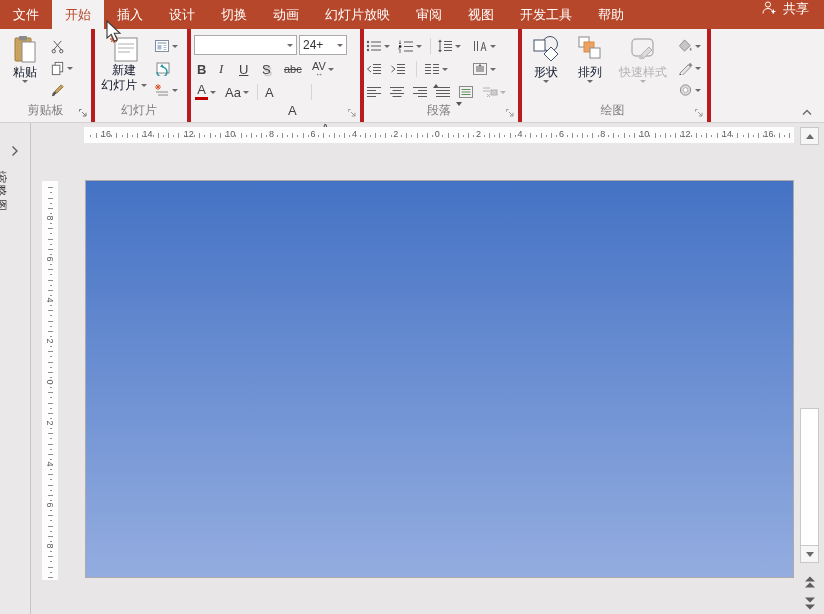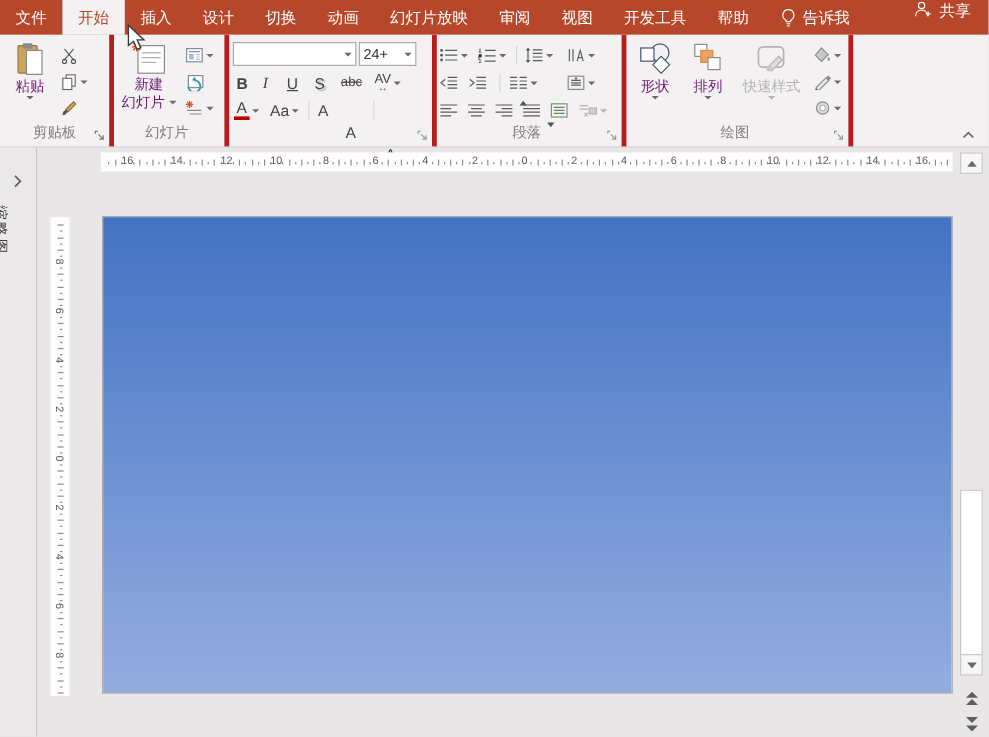--- a/index.html
+++ b/index.html
@@ -15,21 +15,21 @@
   .tab.selected{background:#f3f1f1;color:#b7472a;}
   .share-btn{margin-left:auto;display:flex;gap:6px;padding:0 15px;}
 
   
   .ribbon{position:absolute;top:29px;left:0;right:0;height:93px;background:#f3f1f1;
     border-bottom:1px solid #d4d1d2;font-size:12px;color:#444;}
   .group{position:absolute;top:0;bottom:0;border-right:4px solid #b91c1c;}
   .glabel{position:absolute;bottom:3px;left:0;right:0;text-align:center;font-size:12px;color:#807d7e;}
   .launcher{position:absolute;bottom:4px;right:3px;width:10px;height:10px;}
   .bigbtn{position:absolute;display:flex;flex-direction:column;align-items:center;gap:1px;
-    font-size:12px;color:#701a75;line-height:14px;text-align:center;}
+    font-size:12px;color:#0f172a;line-height:14px;text-align:center;}
   .caret{width:0;height:0;border-left:3px solid transparent;border-right:3px solid transparent;
     border-top:3.5px solid #6e6a6b;display:inline-block;vertical-align:middle;}
   .mini{position:absolute;display:flex;align-items:center;gap:2px;height:18px;}
   .vsep{position:absolute;width:1px;background:#d8d5d6;}
   .combo{position:absolute;height:18px;background:#fff;border:1px solid #ababab;
     display:flex;align-items:center;}
   .combo input{border:none;outline:none;flex:1;min-width:0;height:14px;font-size:12px;
     font-family:"Liberation Sans",sans-serif;background:transparent;padding:0 3px;color:#333;}
   .combo .caret{margin-right:3px;}
   .g-clip{left:0;width:91px}.g-slides{left:91px;width:96px}.g-font{left:187px;width:173px}
@@ -122,27 +122,20 @@
         <span>审阅</span>
       </div>
       <div class="tab">
         <span>视图</span>
       </div>
       <div class="tab">
         <span>开发工具</span>
       </div>
       <div class="tab">
         <span>帮助</span>
-      </div>
-      <div class="tab">
-        <svg width="14" height="16" viewBox="0 0 14 16">
-          <path d="M7 1 a4.6 4.6 0 0 0 -2.6 8.4 c.5 .4 .9 1 .9 1.6 h3.4 c0 -.6 .4 -1.2 .9 -1.6 A4.6 4.6 0 0 0 7 1 z" fill="none" stroke="#fff"></path>
-          <path d="M5.4 12.8 h3.2 M6 14.6 h2" stroke="#fff"></path>
-        </svg>
-        <span>告诉我</span>
       </div>
       <div class="share-btn">
         <svg width="16" height="15" viewBox="0 0 16 15">
           <circle cx="7" cy="4.5" r="2.6" fill="none" stroke="#fff"></circle>
           <path d="M2 13.5 c0 -3.2 2.2 -5 5 -5 s5 1.8 5 5" fill="none" stroke="#fff"></path>
           <path d="M12.5 9.5 v4 M10.5 11.5 h4" stroke="#fff"></path>
         </svg>
         <span>共享</span>
       </div>
     </div>

